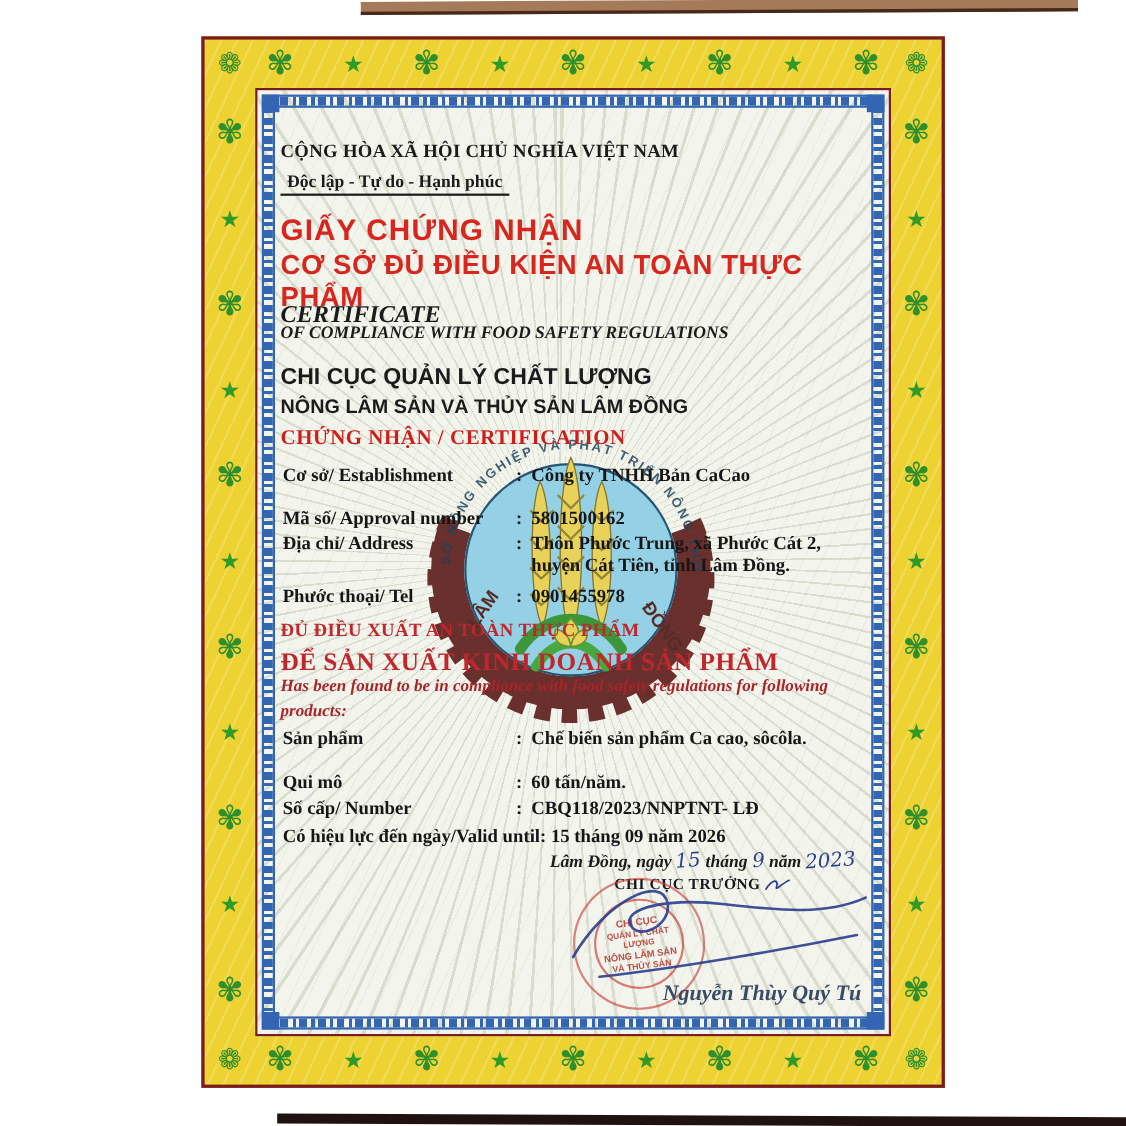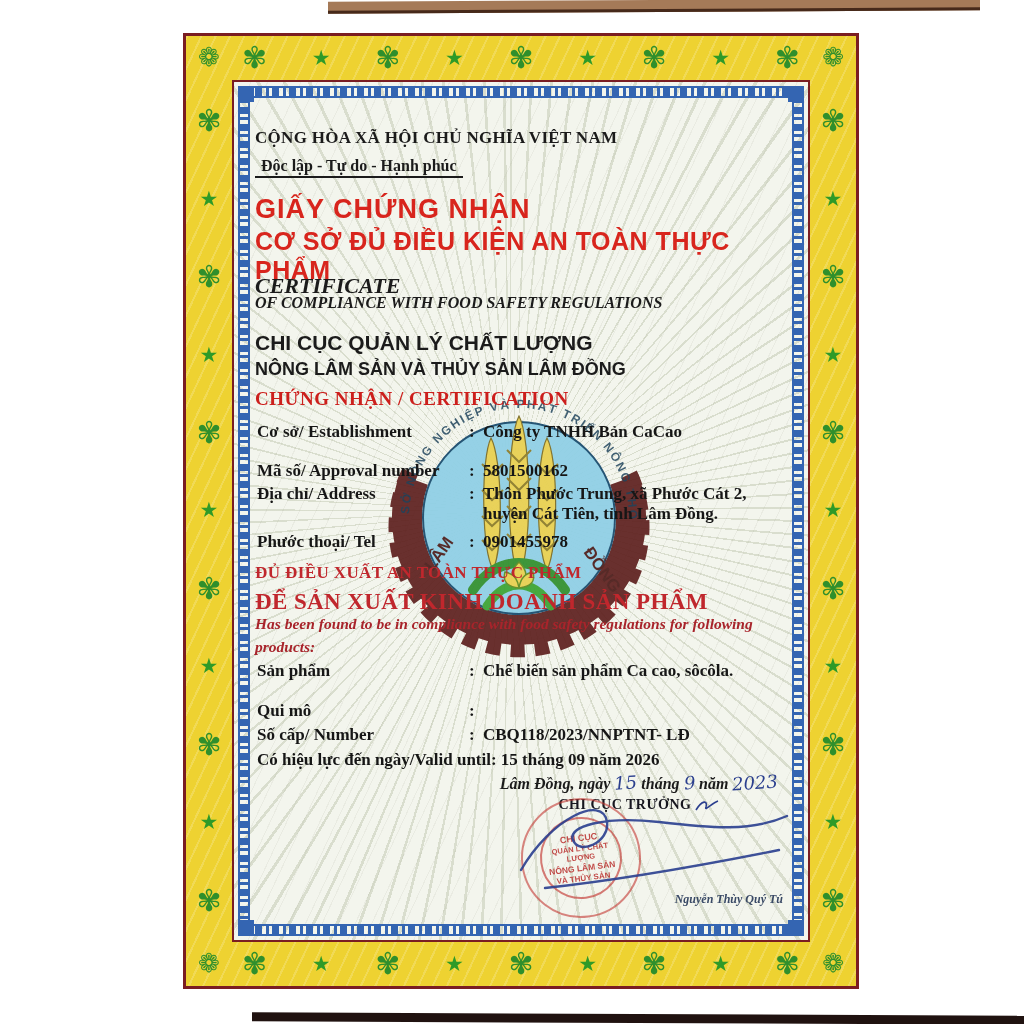--- a/index.html
+++ b/index.html
@@ -69,21 +69,21 @@
   .stamp{position:absolute;left:266px;top:694px;width:116px;height:116px;border-radius:50%;
     border:2.5px solid rgba(195,55,50,.60);transform:rotate(-7deg);
     display:flex;align-items:center;justify-content:center;}
   .stamp-inner{width:78px;height:78px;border-radius:50%;border:2px solid rgba(195,55,50,.65);
     display:flex;flex-direction:column;align-items:center;justify-content:center;gap:1px;
     color:rgba(185,45,42,.85);font-family:"Liberation Sans","DejaVu Sans",sans-serif;
     font-weight:bold;text-align:center;}
   .st1{font-size:9px;}.st2{font-size:7.5px;}.st3{font-size:8.5px;}.st4{font-size:8px;}
   .sig-svg{position:absolute;left:252px;top:686px;}
   .signer-name{position:absolute;right:4px;top:788px;font-style:italic;font-weight:bold;
-    font-size:12px;color:#3a4a66;text-align:center;}
+    font-size:20px;color:#3a4a66;text-align:center;}
   .emblem{position:absolute;left:122px;top:262px;opacity:.92;}
   .flour{vertical-align:middle;margin-left:2px;}
 </style>
 </head>
 <body>
 
 <div class="photo-strip-top"></div>
 <div class="photo-strip-bottom"></div>
 
 <div class="cert">
@@ -234,20 +234,21 @@
       <div class="cline compen2">products:</div>
 
       <div class="frow r-prod">
         <span>Sản phẩm</span>
         <span>:</span>
         <span>Chế biến sản phẩm Ca cao, sôcôla.</span>
       </div>
       <div class="frow r-scale">
         <span>Qui mô</span>
         <span>:</span>
+        <span>60 tấn/năm.</span>
       </div>
       <div class="frow r-num">
         <span>Số cấp/ Number</span>
         <span>:</span>
         <span>CBQ118/2023/NNPTNT- LĐ</span>
       </div>
       <div class="r-valid">
         <span>Có hiệu lực đến ngày/Valid until:</span>
         <span>15 tháng 09 năm 2026</span>
       </div>

